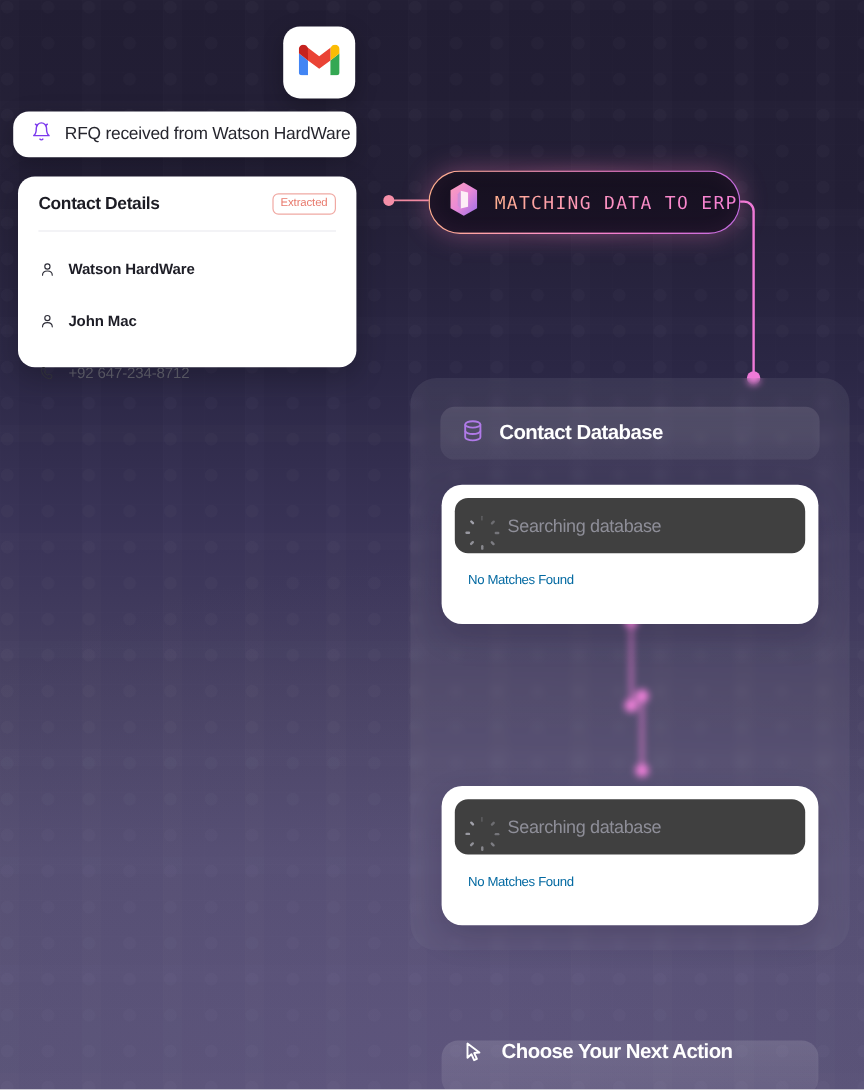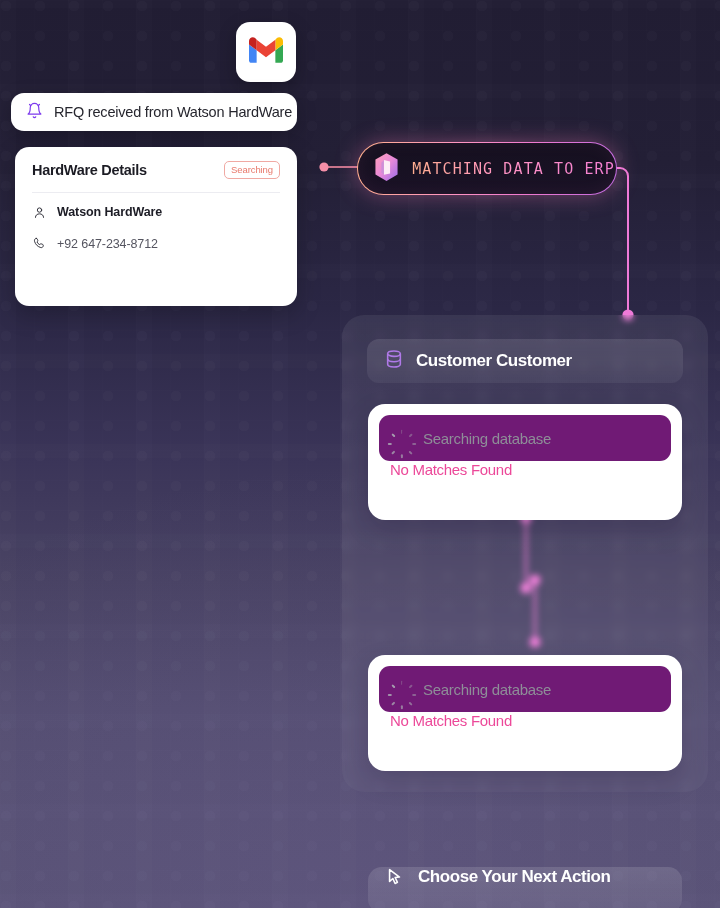--- a/index.html
+++ b/index.html
@@ -122,21 +122,21 @@
     border-radius: 5px;
     font-size: 9.5px;
     padding: 3px 6px 3px 6px;
     letter-spacing: -.1px;
     line-height: 1;
   }
   .contact-row {
     display: flex; align-items: center;
     gap: 11px;
     height: 23.5px;
-    margin-top: 8px;
+    margin-top: 20px;
   }
   .contact-row .ic {
     width: 14px; height: 14px;
     display: flex; align-items: center; justify-content: center;
     flex: 0 0 14px;
   }
   .contact-row .txt {
     font-size: 12.5px;
     color: #2e2e38;
     letter-spacing: -.1px;
@@ -217,35 +217,36 @@
     position: absolute;
     left: 26px;
     width: 314px; height: 116px;
     background: #fff;
     border-radius: 17px;
     padding: 11px 11px 0 11px;
     box-shadow: 0 10px 26px rgba(20,10,40,.18);
   }
   .search-row {
     height: 46px;
-    background: #701a75;
+    background: #404040;
     border-radius: 11px;
     display: flex; align-items: center;
     gap: 13px;
     padding-left: 14px;
   }
   .search-row .txt {
     font-size: 15px;
     color: #8e8e98;
     letter-spacing: -.3px;
   }
   .result-card .verdict {
+    margin-top: 17px;
     padding-left: 11px;
-    font-size: 15px;
-    color: #ec4899;
+    font-size: 11px;
+    color: #0369a1;
     letter-spacing: -.3px;
   }
 
   
   #next-action {
     position: absolute;
     left: 368px; top: 867px;
     width: 314px; height: 46px;
     border-radius: 14px;
     background: linear-gradient(180deg, rgba(255,255,255,.13), rgba(255,255,255,.07));
@@ -302,34 +303,43 @@
         <path d="M18 8a6 6 0 1 0-12 0c0 7-3 9-3 9h18s-3-2-3-9"></path>
         <path d="M13.7 21a2 2 0 0 1-3.4 0"></path>
         <path d="M5 3.5 7 5.2M19 3.5 17 5.2"></path>
       </svg>
     </span>
     <span class="label">RFQ received from Watson HardWare</span>
   </div>
 
   <div id="contact-card">
     <div id="contact-head">
-      <span class="title">HardWare Details</span>
-      <span id="extracted-badge">Searching</span>
+      <span class="title">Contact Details</span>
+      <span id="extracted-badge">Extracted</span>
     </div>
 
     <div class="contact-row strong">
       <span class="ic">
         <svg width="13" height="13" viewBox="0 0 24 24" fill="none" stroke="#2e2e38" stroke-width="1.8" stroke-linecap="round">
           <circle cx="12" cy="7.5" r="4"></circle>
             <path d="M4.5 21c0-4.2 3.4-6.5 7.5-6.5s7.5 2.3 7.5 6.5"></path>
         </svg>
       </span>
       <span class="txt">Watson HardWare</span>
     </div>
 
+    <div class="contact-row strong">
+      <span class="ic">
+        <svg width="13" height="13" viewBox="0 0 24 24" fill="none" stroke="#2e2e38" stroke-width="1.8" stroke-linecap="round">
+          <circle cx="12" cy="7.5" r="4"></circle>
+            <path d="M4.5 21c0-4.2 3.4-6.5 7.5-6.5s7.5 2.3 7.5 6.5"></path>
+        </svg>
+      </span>
+      <span class="txt">John Mac</span>
+    </div>
 
 
     <div class="contact-row muted">
       <span class="ic">
         <svg width="13" height="13" viewBox="0 0 24 24" fill="none" stroke="#2e2e38" stroke-width="1.8" stroke-linecap="round" stroke-linejoin="round">
           <path d="M6 2.5c1 0 1.6.5 2 1.6l.9 2.3c.3.8.1 1.4-.6 1.9l-1 .8c.9 2.2 2.9 4.2 5.1 5.1l.8-1c.5-.7 1.1-.9 1.9-.6l2.3.9c1.1.4 1.6 1 1.6 2 0 3-2.3 4.6-4.6 4-5.6-1.4-10.2-6-11.6-11.6C2.3 5.6 3.3 2.5 6 2.5z"></path>
         </svg>
       </span>
       <span class="txt">+92 647-234-8712</span>
     </div>
@@ -376,21 +386,21 @@
   <div id="results-panel">
 
     <div class="section-pill" style="top:24px">
       <span>
         <svg width="20" height="20" viewBox="0 0 24 24" fill="none" stroke="#b07ae8" stroke-width="1.9">
           <ellipse cx="12" cy="5.6" rx="7.6" ry="3.2"></ellipse>
           <path d="M4.4 5.6v12.8c0 1.77 3.4 3.2 7.6 3.2s7.6-1.43 7.6-3.2V5.6"></path>
           <path d="M4.4 12c0 1.77 3.4 3.2 7.6 3.2s7.6-1.43 7.6-3.2"></path>
         </svg>
       </span>
-      <span class="label">Customer Customer</span>
+      <span class="label">Contact Database</span>
     </div>
 
     <div class="result-card" style="top:89px">
       <div class="search-row">
         <span class="spinner">
             <i style="transform: translate(-50%, -50%) rotate(0deg) translateY(-6px); opacity: 0.35;"></i>
             <i style="transform: translate(-50%, -50%) rotate(45deg) translateY(-6px); opacity: 0.43;"></i>
             <i style="transform: translate(-50%, -50%) rotate(90deg) translateY(-6px); opacity: 0.51;"></i>
             <i style="transform: translate(-50%, -50%) rotate(135deg) translateY(-6px); opacity: 0.59;"></i>
             <i style="transform: translate(-50%, -50%) rotate(180deg) translateY(-6px); opacity: 0.68;"></i>

